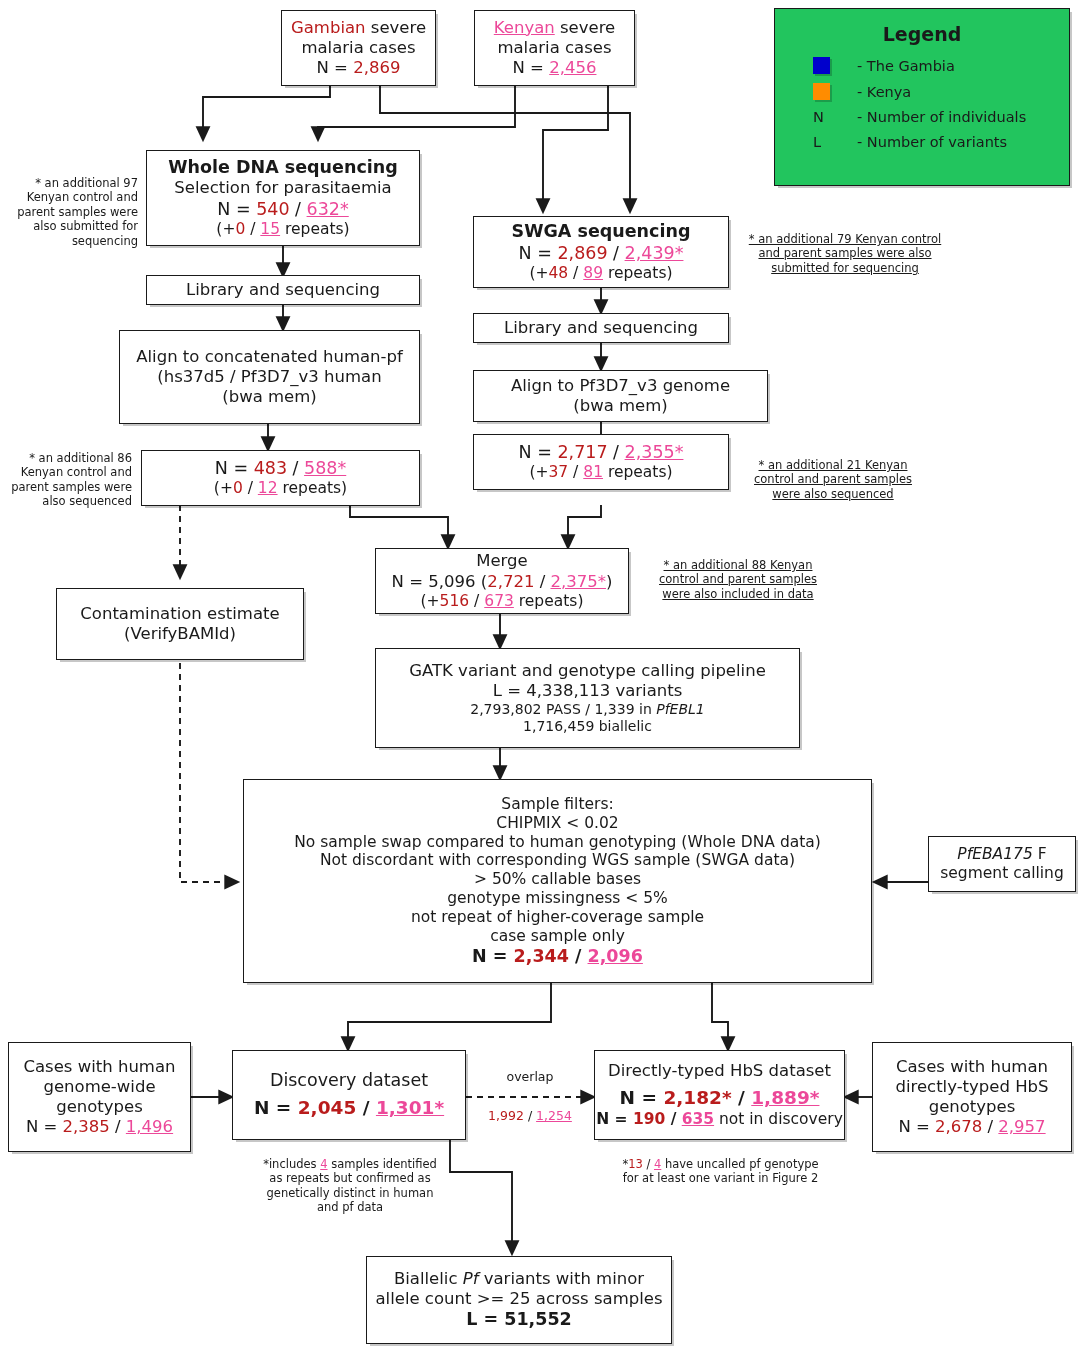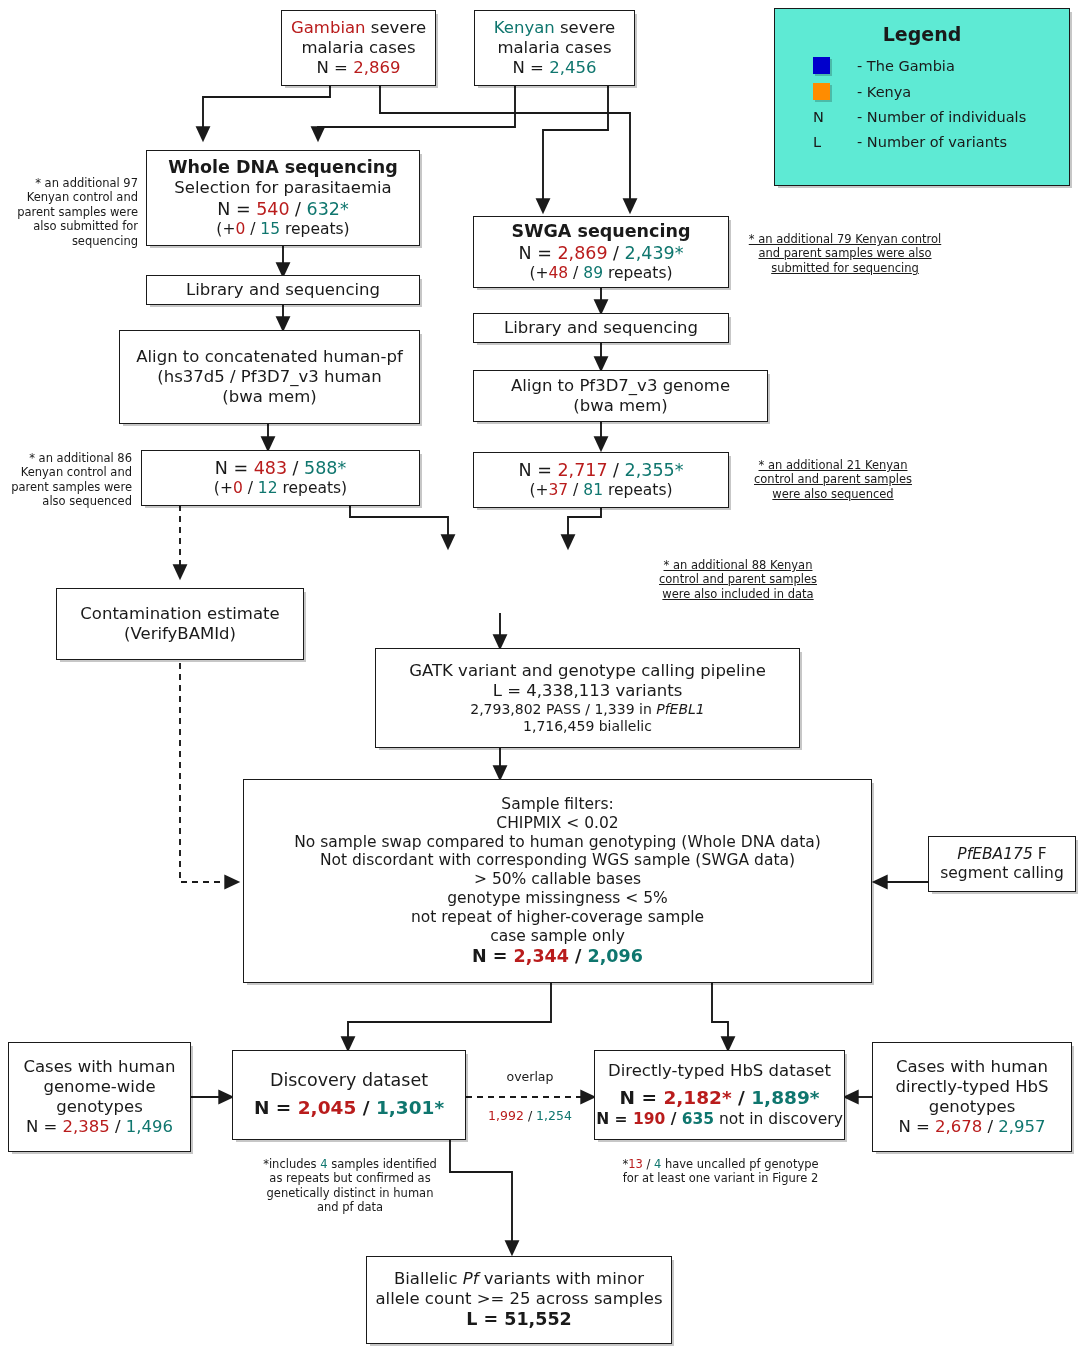--- a/index.html
+++ b/index.html
@@ -37,30 +37,30 @@
     position:absolute;
     font-size:11.5px;
     line-height:1.25;
     color:#1a1a1a;
     z-index:3;
   }
   .note.r{text-align:right;}
   .note.l{text-align:center;text-decoration:underline;}
   .note.c{text-align:center;}
   .blue{color:#b91c1c;}
-  .orange{color:#0f766e;}
+  .orange{color:#ec4899;text-decoration:underline;}
   .b{font-weight:bold;}
   .it{font-style:italic;}
   .ln{display:block;white-space:nowrap;}
   .sp{height:6px;}
   
   #legend{
     position:absolute;
     left:774px;top:8px;width:296px;height:178px;
-    border:1.6px solid #1a1a1a;background:#5eead4;
+    border:1.6px solid #1a1a1a;background:#22c55e;
     box-shadow:3px 3px 0 -1px rgba(0,0,0,.22);
     z-index:4;
     box-sizing:border-box;
   }
   #legend .title{
     text-align:center;font-weight:bold;font-size:19px;margin-top:14px;
   }
   #legend .rows{margin-top:12px;}
   #legend .row{
     display:flex;align-items:center;margin:0 0 9px 0;padding-left:30px;font-size:14.5px;
@@ -220,30 +220,35 @@
   <div class="box" style="left:473px;top:370px;width:295px;height:52px;">
     <span class="ln t16">Align to Pf3D7_v3 genome</span>
     <span class="ln t16">(bwa mem)</span>
   </div>
 
   <div class="box" style="left:141px;top:450px;width:279px;height:56px;">
     <span class="ln t17"><span>N = </span><span class="blue">483</span><span> / </span><span class="orange">588*</span></span>
     <span class="ln t15"><span>(+</span><span class="blue">0</span><span> / </span><span class="orange">12</span><span> repeats)</span></span>
   </div>
 
-  <div class="box" style="left:473px;top:452px;width:256px;height:56px;">
+  <div class="box" style="left:473px;top:434px;width:256px;height:56px;">
     <span class="ln t17"><span>N = </span><span class="blue">2,717</span><span> / </span><span class="orange">2,355*</span></span>
     <span class="ln t15"><span>(+</span><span class="blue">37</span><span> / </span><span class="orange">81</span><span> repeats)</span></span>
   </div>
 
   <div class="box" style="left:56px;top:588px;width:248px;height:72px;">
     <span class="ln t16">Contamination estimate</span>
     <span class="ln t16">(VerifyBAMId)</span>
   </div>
 
+  <div class="box" style="left:375px;top:548px;width:254px;height:66px;">
+    <span class="ln t16">Merge</span>
+    <span class="ln t16"><span>N = 5,096 (</span><span class="blue">2,721</span><span> / </span><span class="orange">2,375*</span><span>)</span></span>
+    <span class="ln t15"><span>(+</span><span class="blue">516</span><span> / </span><span class="orange">673</span><span> repeats)</span></span>
+  </div>
 
   <div class="box" style="left:375px;top:648px;width:425px;height:100px;">
     <span class="ln t16">GATK variant and genotype calling pipeline</span>
     <span class="ln t16">L = 4,338,113 variants</span>
     <span class="ln t14"><span>2,793,802 PASS / 1,339 in </span><span class="it">PfEBL1</span></span>
     <span class="ln t14">1,716,459 biallelic</span>
   </div>
 
   <div class="box" style="left:243px;top:779px;width:629px;height:204px;">
     <span class="ln t15">Sample filters:</span>

